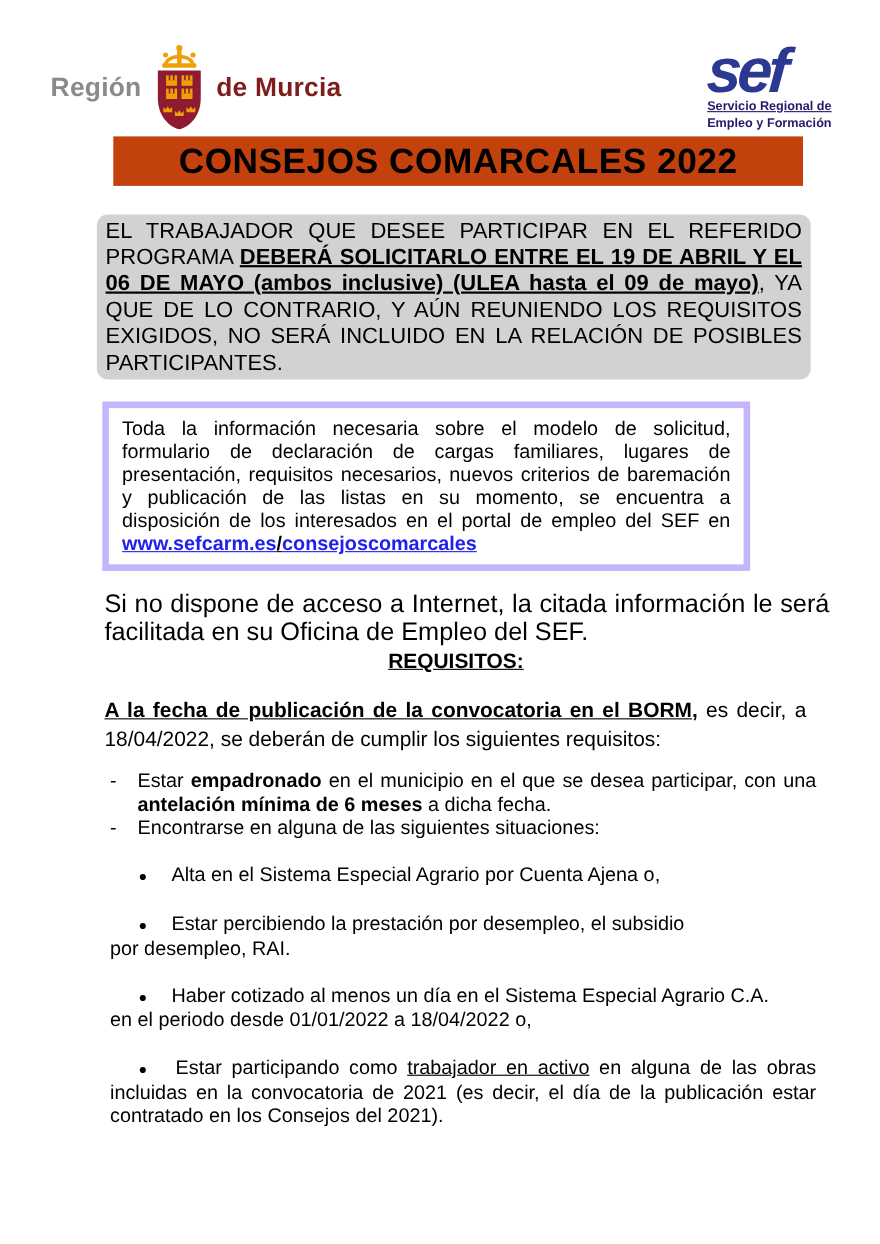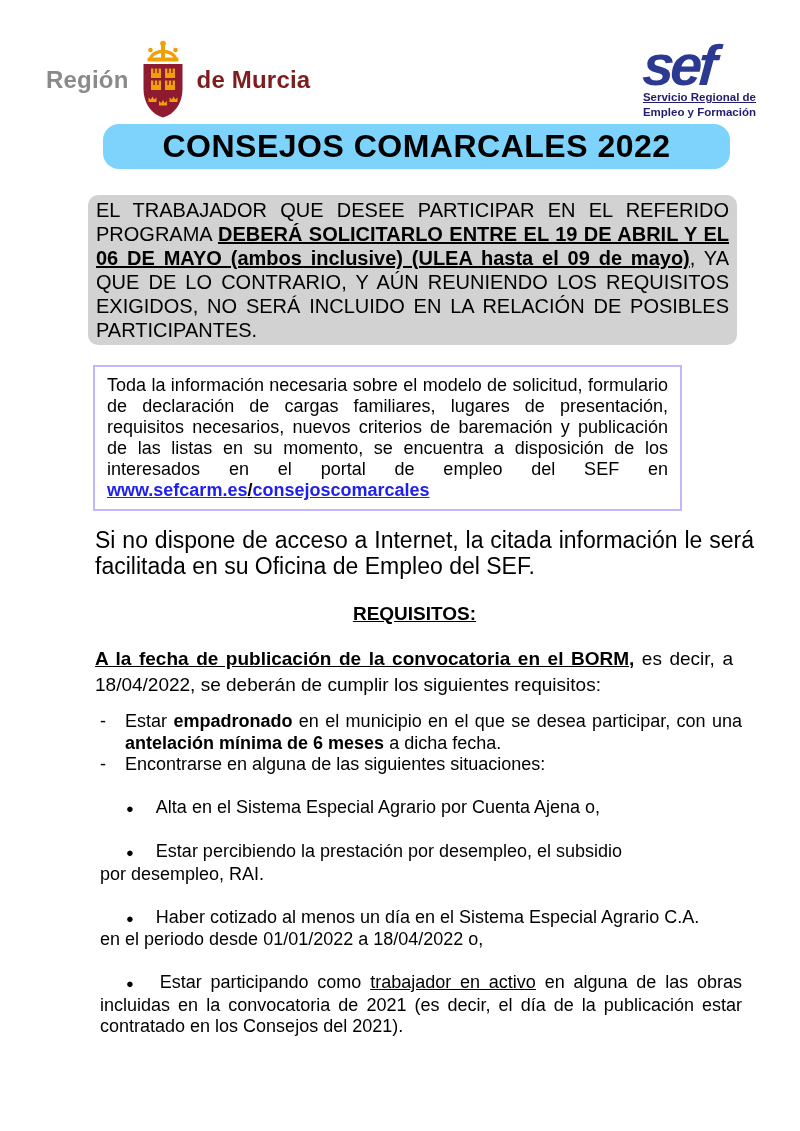--- a/index.html
+++ b/index.html
@@ -18,24 +18,24 @@
     letter-spacing:-4px;transform:skewX(-4deg);}
   .sef-sub{font-size:11.5px;font-weight:bold;line-height:1.28;}
   .sef-sub:first-of-type{margin-top:4px;}
   
   .banner{margin:4px 0 0 103px;width:627px;height:45px;
     display:flex;align-items:center;justify-content:center;
     font-size:32px;font-weight:bold;letter-spacing:0.5px;}
   
   .gray-block{margin:26px 63px 0 88px;padding:3px 8px;
     font-size:20px;line-height:24px;text-align:justify;border-radius:10px;}
-  .info-box{margin:20px 118px 0 93px;border:2px solid #c4b5fd;padding:8px 12px;
+  .info-box{margin:20px 118px 0 93px;border:6px solid #c4b5fd;padding:8px 12px;
     font-size:18px;line-height:21px;text-align:justify;box-sizing:border-box;}
   .note{margin:16px 46px 0 95px;font-size:23px;line-height:26px;text-align:justify;}
-  .req-heading{margin-top:24px;text-align:center;font-size:19px;font-weight:bold;
+  .req-heading{margin-top:4px;text-align:center;font-size:19px;font-weight:bold;
     text-decoration:underline;line-height:22px;padding-left:29px;}
   .intro{margin:21px 67px 0 95px;font-size:19px;line-height:26px;text-align:justify;}
   
   .bullets{margin:13px 58px 0 100px;font-size:18px;line-height:21.5px;}
   .main-item{text-align:justify;padding-left:25px;}
   .main-item .b-dash{display:inline-block;width:25px;margin-left:-25px;}
   .sub-item{text-align:justify;white-space:pre-line;}
   .sub-item .b-dot{margin-left:26px;margin-right:22px;font-size:13px;}
   
   .run-b{font-weight:bold;}
@@ -83,21 +83,21 @@
     </svg>
     <span class="murcia-text" style="color: #7f1d1d;">de Murcia</span>
   </div>
   <div class="sef">
     <span class="sef-word" style="color: rgb(43, 57, 144);">sef</span>
     <span class="sef-sub" style="color: rgb(34, 28, 107); text-decoration: underline;">Servicio Regional de</span>
     <span class="sef-sub" style="color: rgb(34, 28, 107);">Empleo y Formación</span>
   </div>
 </div>
 
-<div class="banner" style="background-color: #7dd3fc; border-radius: 16px;">CONSEJOS COMARCALES 2022</div>
+<div class="banner" style="background-color: #c2410c;">CONSEJOS COMARCALES 2022</div>
 
 <div class="gray-block" style="background-color: rgb(210, 210, 210);"><span>EL TRABAJADOR QUE DESEE PARTICIPAR EN EL REFERIDO PROGRAMA </span><span class="run-bu">DEBERÁ SOLICITARLO ENTRE EL 19 DE ABRIL Y EL 06 DE MAYO (ambos inclusive) (ULEA hasta el 09 de mayo)</span><span>, YA QUE DE LO CONTRARIO, Y AÚN REUNIENDO LOS REQUISITOS EXIGIDOS, NO SERÁ INCLUIDO EN LA RELACIÓN DE POSIBLES PARTICIPANTES.</span></div>
 
 <div class="info-box"><span>Toda la información necesaria sobre el modelo de solicitud, formulario de declaración de cargas familiares, lugares de presentación, requisitos necesarios, nuevos criterios de baremación y publicación de las listas en su momento, se encuentra a disposición de los interesados en el portal de empleo del SEF en </span><span class="run-link" style="color: rgb(32, 32, 238);">www.sefcarm.es</span><span class="run-slash">/</span><span class="run-link" style="color: rgb(32, 32, 238);">consejoscomarcales</span></div>
 
 <div class="note">Si no dispone de acceso a Internet, la citada información le será facilitada en su Oficina de Empleo del SEF.</div>
 
 <div class="req-heading">REQUISITOS:</div>
 
 <div class="intro"><span class="run-bu">A la fecha de publicación de la convocatoria en el BORM,</span><span> es decir, a 18/04/2022, se deberán de cumplir los siguientes requisitos:</span></div>

